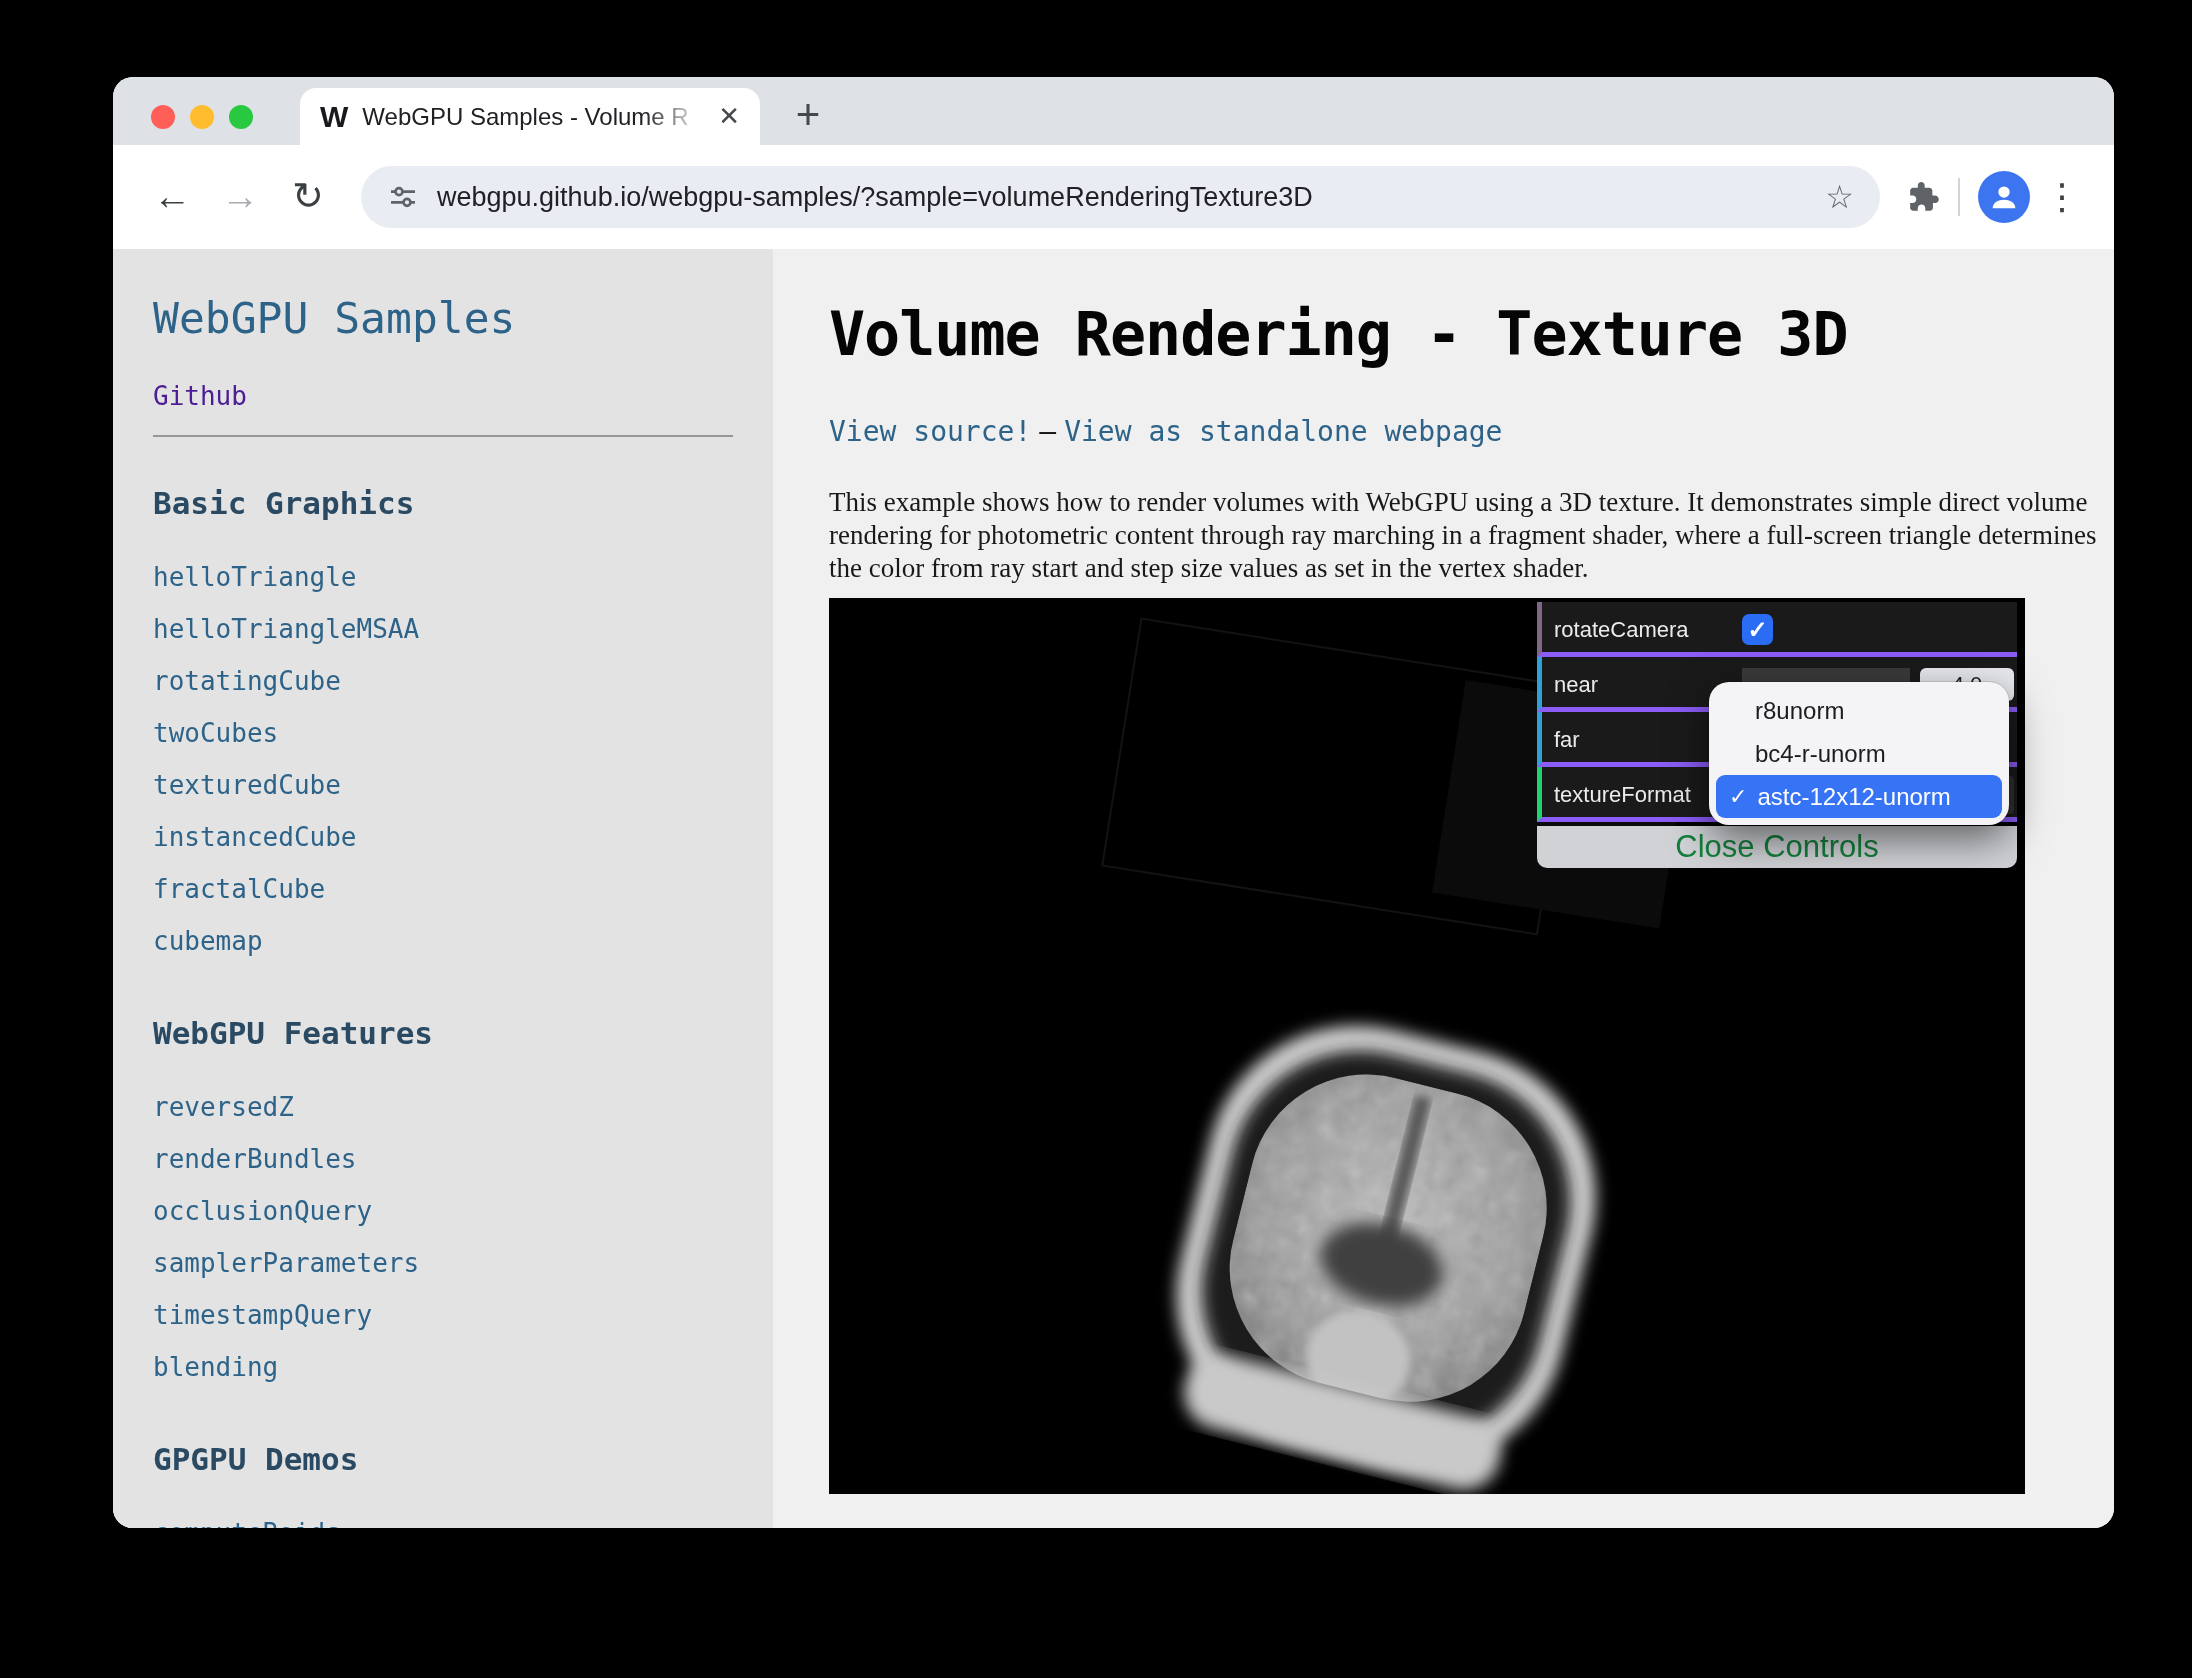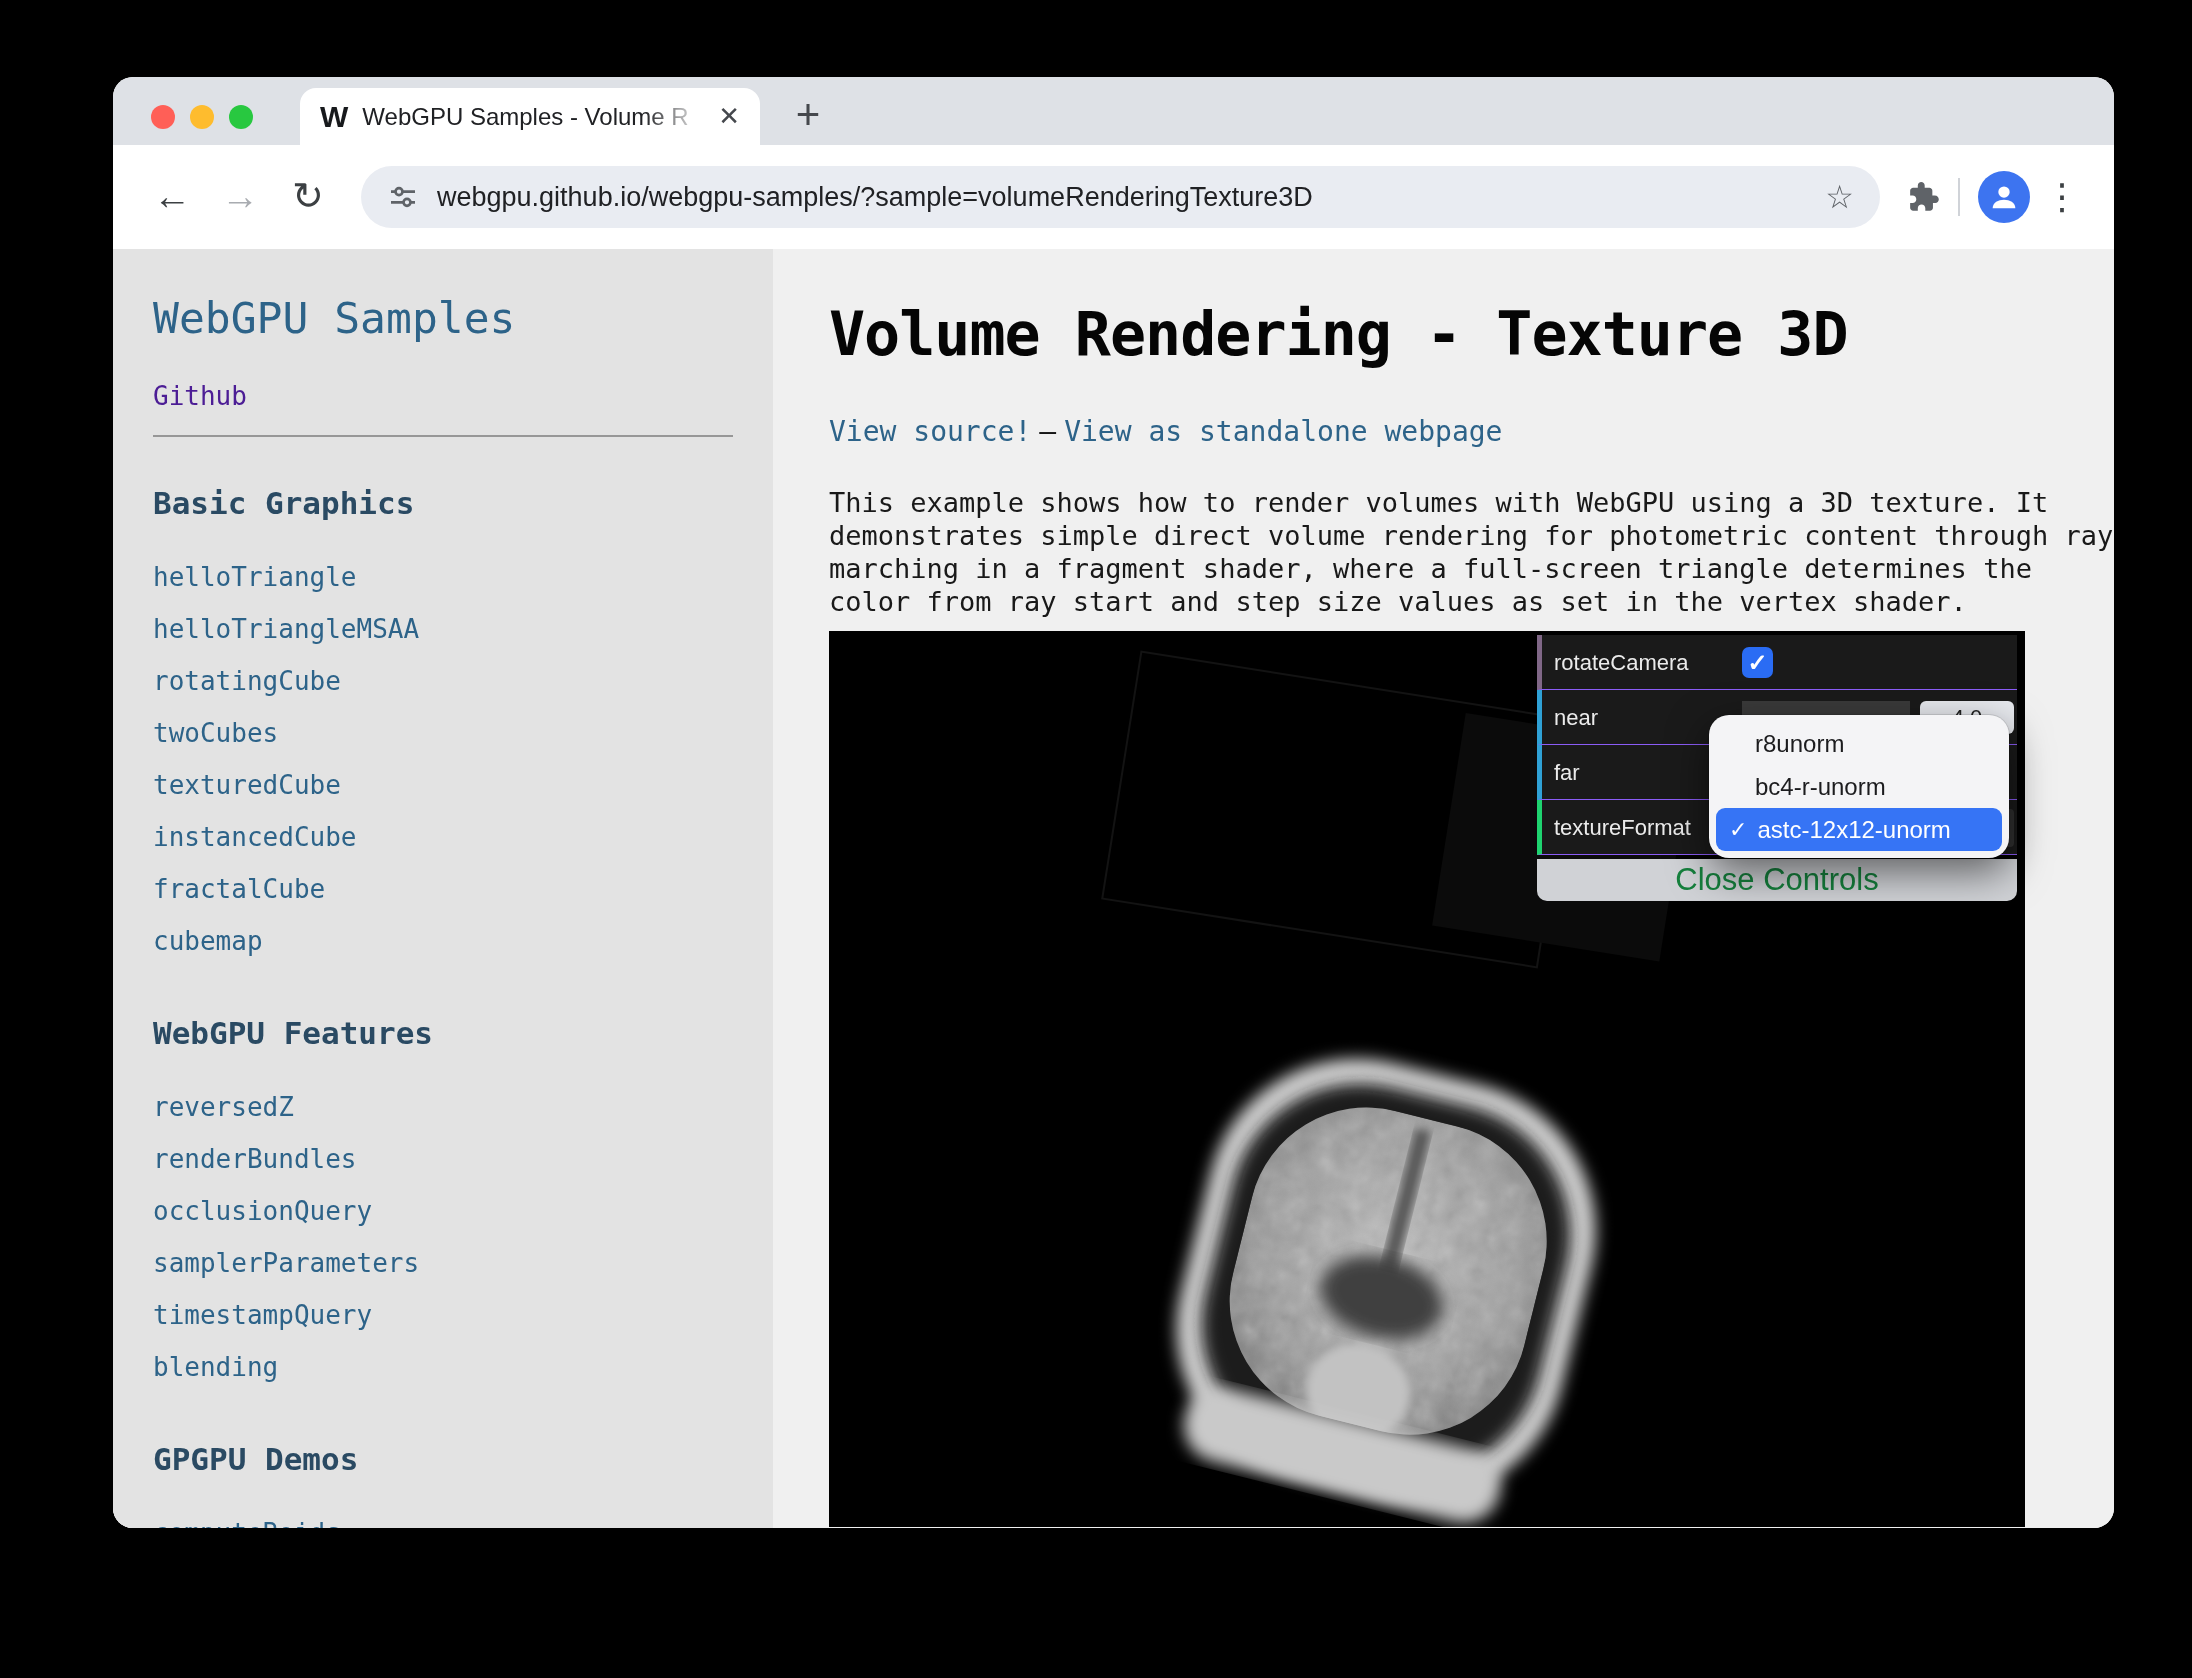--- a/index.html
+++ b/index.html
@@ -62,31 +62,31 @@
   .side-heading { font-size:31px; font-weight:700; color:#2a4a63; margin:48px 0 30px; }
   .side-link { display:block; font-size:26px; line-height:52px; color:#2d6389; text-decoration:none; }
 
   .main { flex:1; padding:50px 0 8px 56px; overflow:hidden; }
   .page-title { font-family:"DejaVu Sans Mono", monospace; font-size:60px; font-weight:700;
                 color:#050505; letter-spacing:-1px; }
   .links-row { margin-top:46px; display:flex; gap:8px; align-items:center;
                font-size:28px; }
   .links-row a { color:#2d6389; text-decoration:none; }
   .links-row .dash { color:#161616; }
-  .desc { margin-top:38px; width:1290px; font-size:27px; line-height:33px; color:#191919; }
+  .desc { margin-top:38px; width:1290px; font-size:27px; line-height:33px; color:#191919;font-family:Liberation Serif, serif; }
 
   
   .canvas { position:relative; margin-top:13px; width:1196px; height:896px; background:#000; }
   .canvas svg.volume { position:absolute; inset:0; }
 
   
   .gui { position:absolute; top:4px; right:8px; width:480px;
          font-family:"Liberation Sans",sans-serif; }
   .gui-row { position:relative; height:55px; background:#1a1a1a;
-             border-bottom:1px solid #8b5cf6; border-left:5px solid transparent; }
+             border-bottom:5px solid #8b5cf6; border-left:5px solid transparent; }
   .gui-row .lbl { position:absolute; left:12px; top:0; line-height:55px; font-size:22px; color:#ebebeb; }
   .row-bool { border-left-color:#806787; }
   .row-num  { border-left-color:#2FA1D6; }
   .row-str  { border-left-color:#1ed36f; }
   .checkbox { position:absolute; left:200px; top:12px; width:31px; height:31px;
               background:#2a6cf4; border-radius:7px; color:#fff; font-size:24px;
               font-weight:bold; text-align:center; line-height:31px; }
   .slider { position:absolute; left:200px; top:11px; width:168px; height:33px; background:#3a3a3a; }
   .slider .fill { height:100%; width:42%; background:#2FA1D6; }
   .numbox { position:absolute; left:378px; top:11px; width:94px; height:33px;

